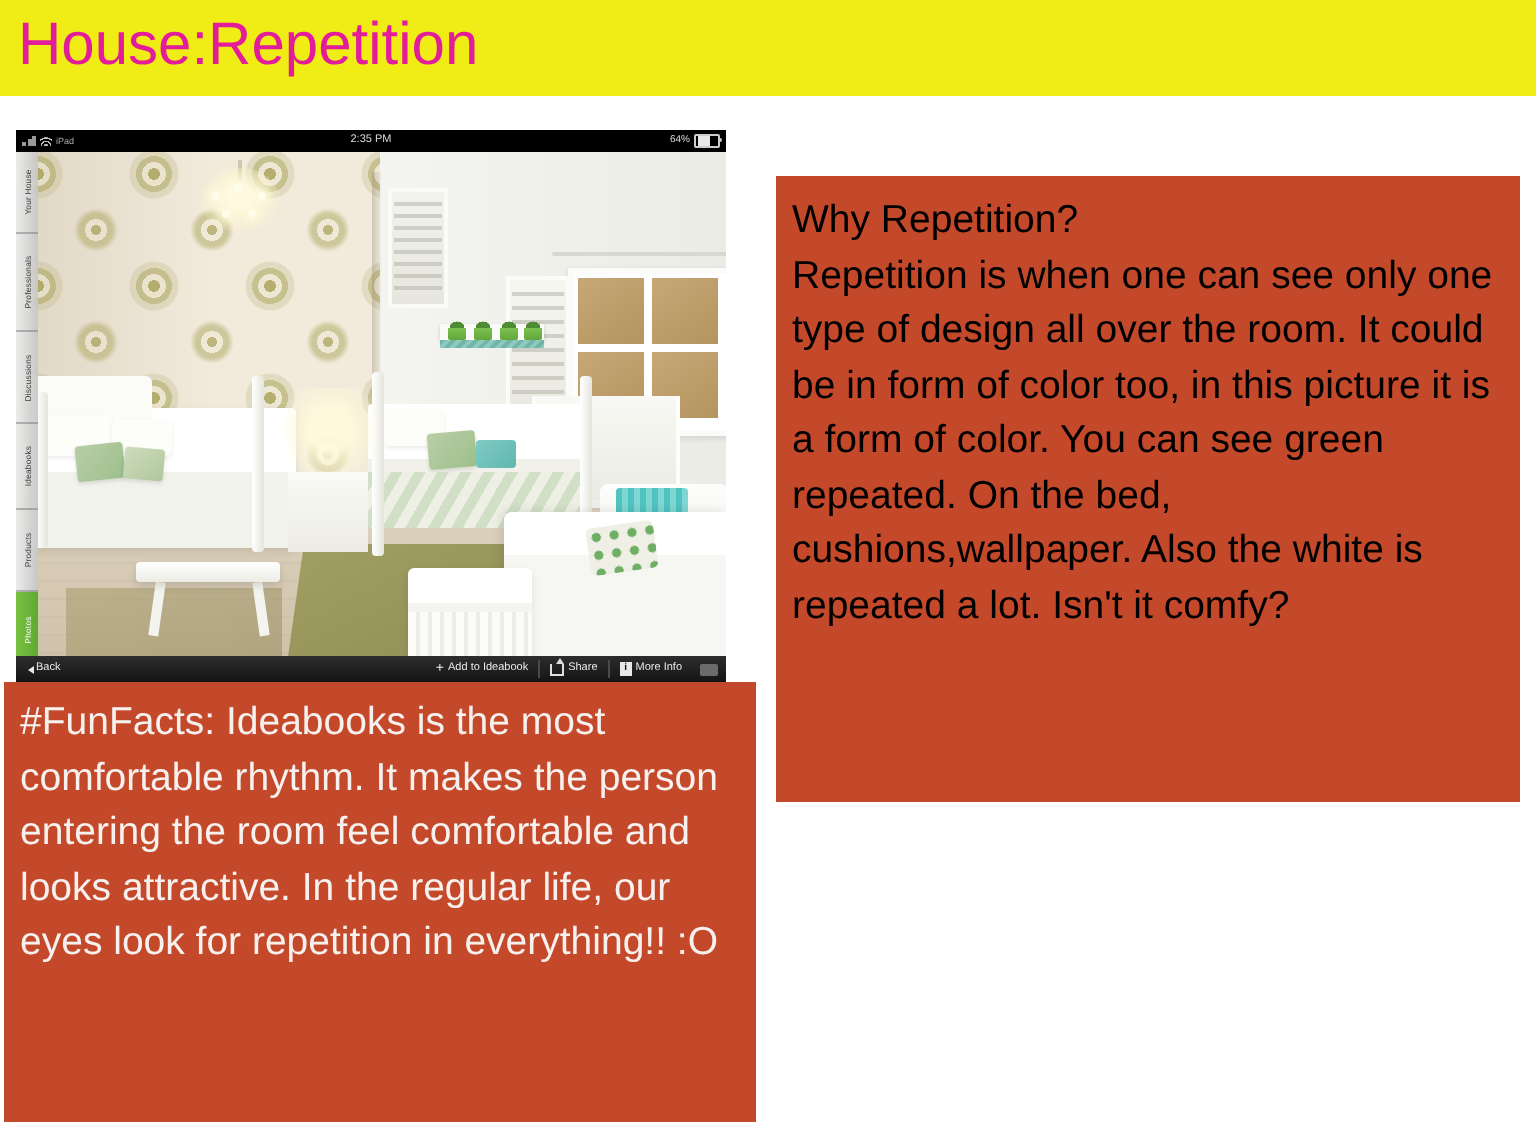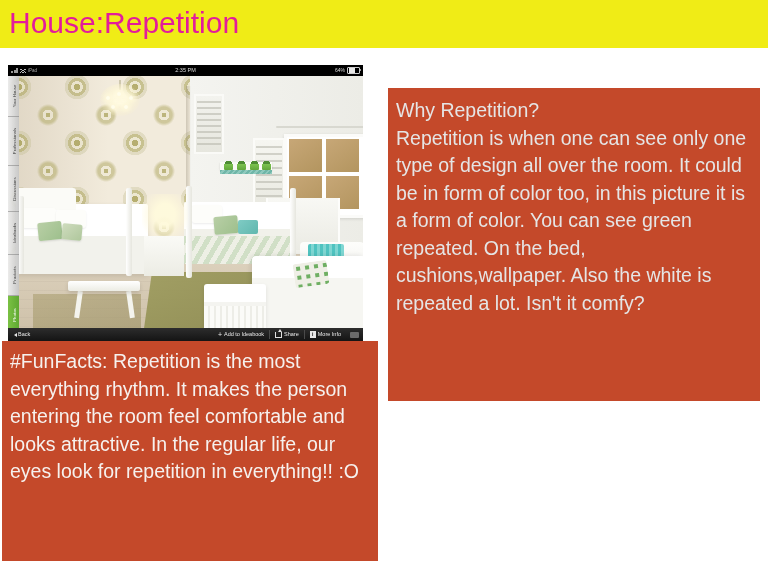--- a/index.html
+++ b/index.html
@@ -492,21 +492,21 @@
   #why-box {
     position: absolute;
     left: 388px; top: 88px;
     width: 372px; height: 313px;
     background: #C4492A;
   }
   #why-text {
     position: absolute;
     left: 8px; top: 9px;
     right: 6px;
-    color: #e5e5e5;
+    color: #000000;
     font-size: 19.5px;
     line-height: 27.5px;
     white-space: pre-wrap;
   }
 
   
   #fun-box {
     position: absolute;
     left: 2px; top: 341px;
     width: 376px; height: 220px;
@@ -699,14 +699,14 @@
     </div>
   </div>
 </div>
 
 <div id="why-box">
   <div id="why-text">Why Repetition?
 Repetition is when one can see only one type of design all over the room. It could be in form of color too, in this picture it is a form of color. You can see green repeated. On the bed, cushions,wallpaper. Also the white is repeated a lot. Isn't it comfy?</div>
 </div>
 
 <div id="fun-box">
-  <div id="fun-text">#FunFacts: Repetition is the most everything rhythm. It makes the person entering the room feel comfortable and looks attractive. In the regular life, our eyes look for repetition in everything!! :O</div>
+  <div id="fun-text">#FunFacts: Ideabooks is the most comfortable rhythm. It makes the person entering the room feel comfortable and looks attractive. In the regular life, our eyes look for repetition in everything!! :O</div>
 </div>
 
 </body></html>

